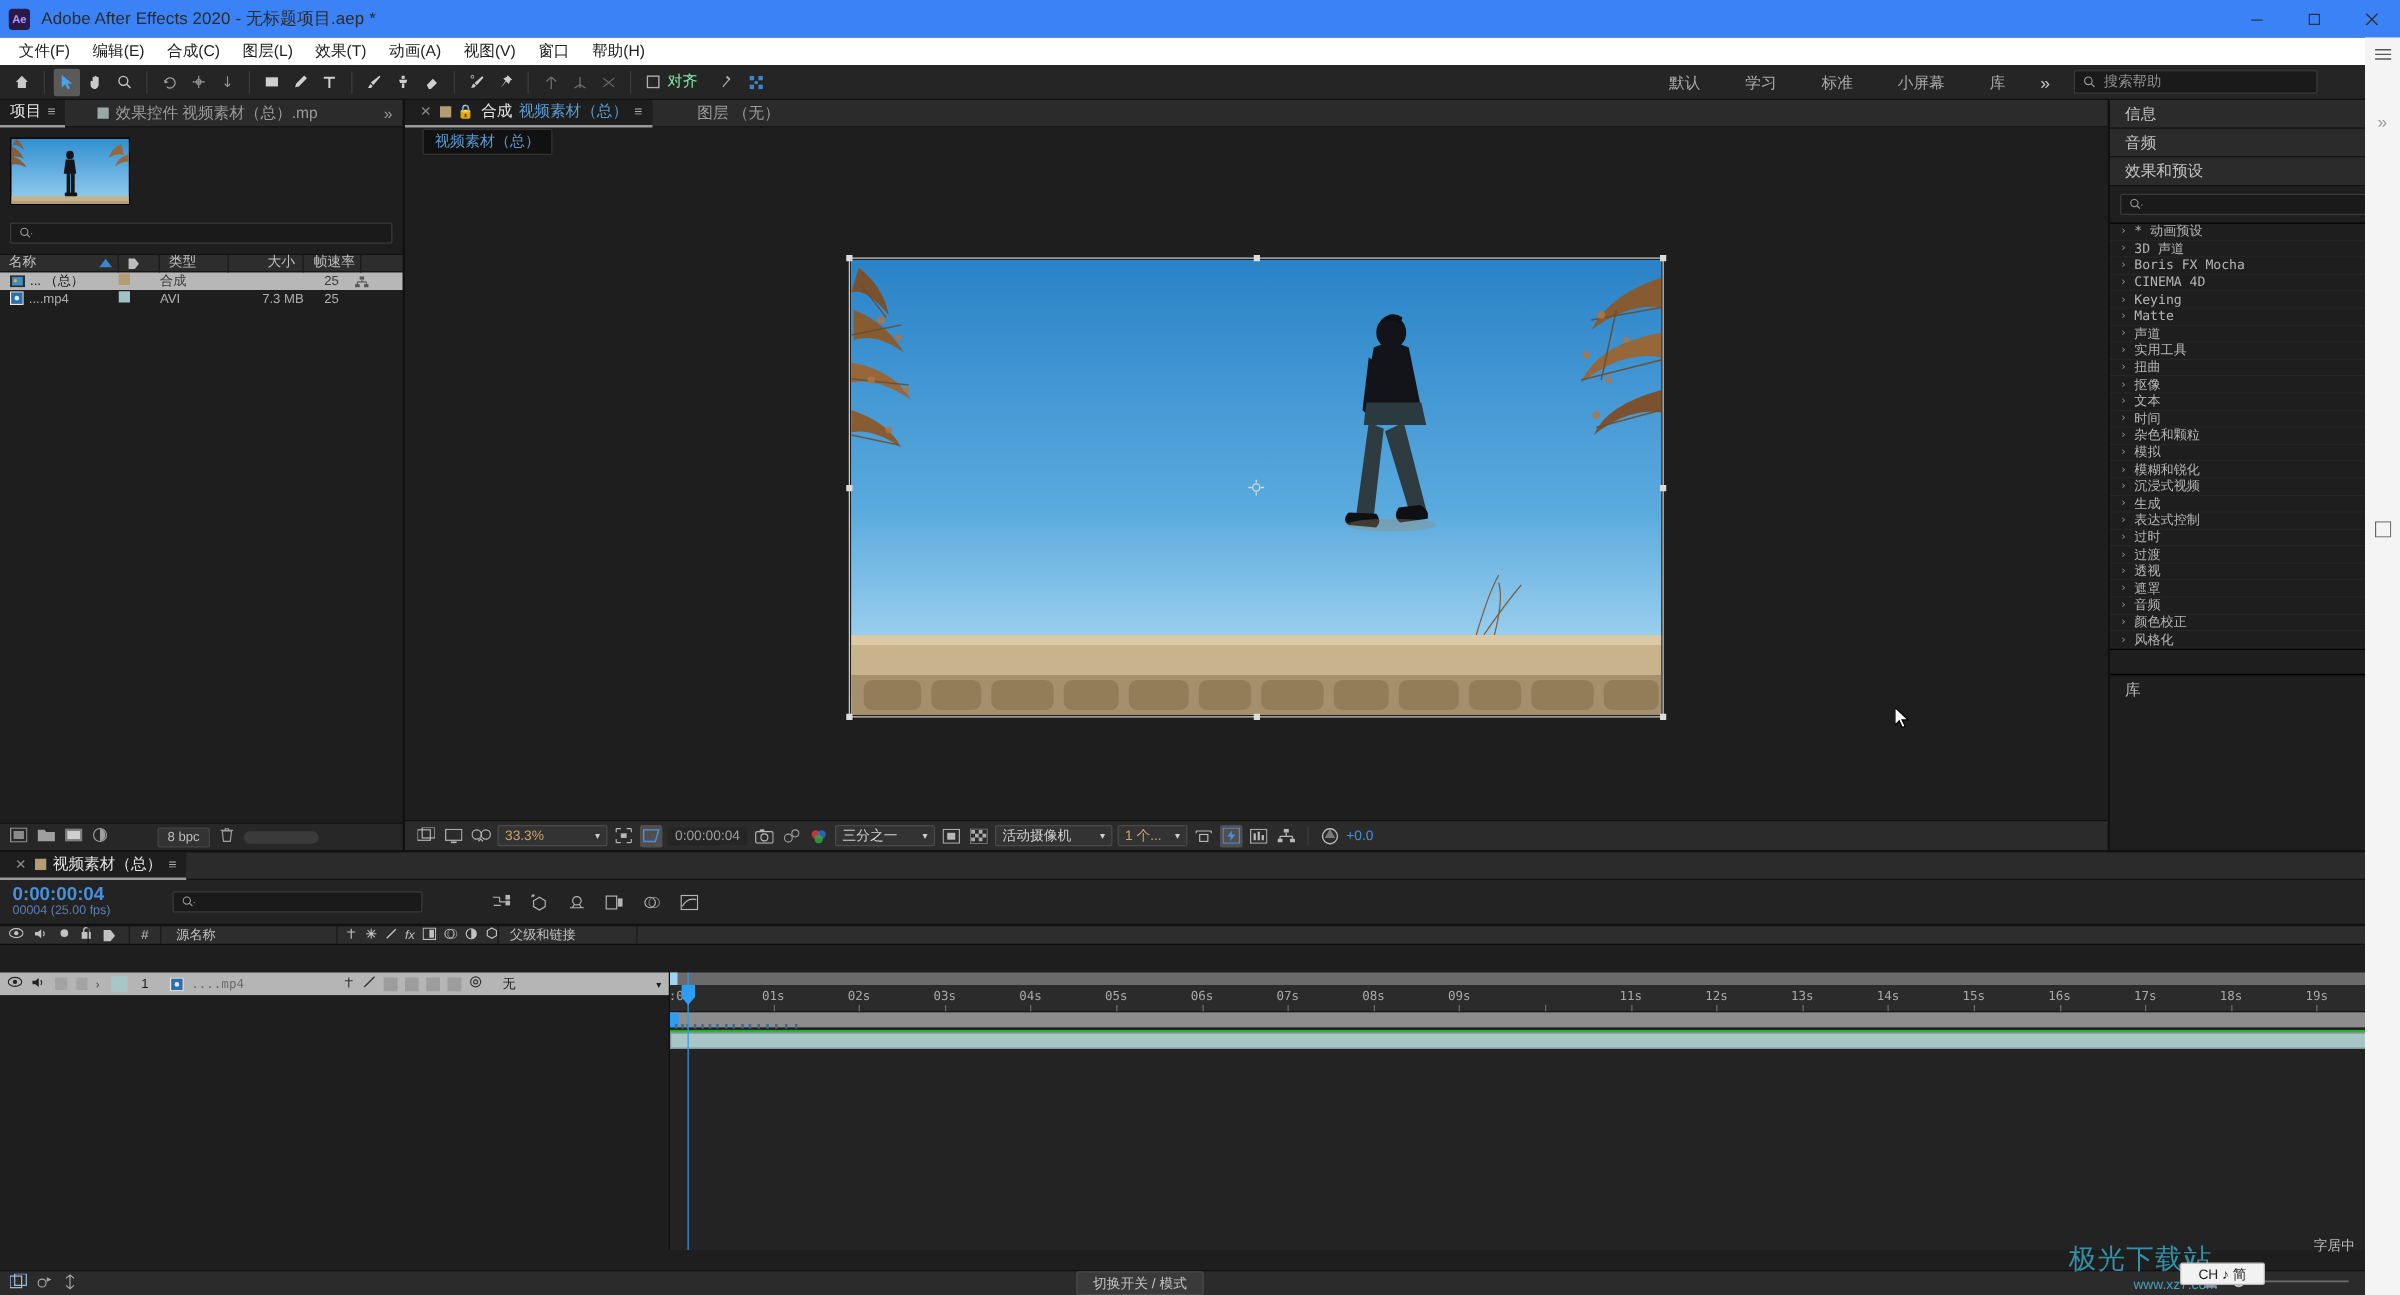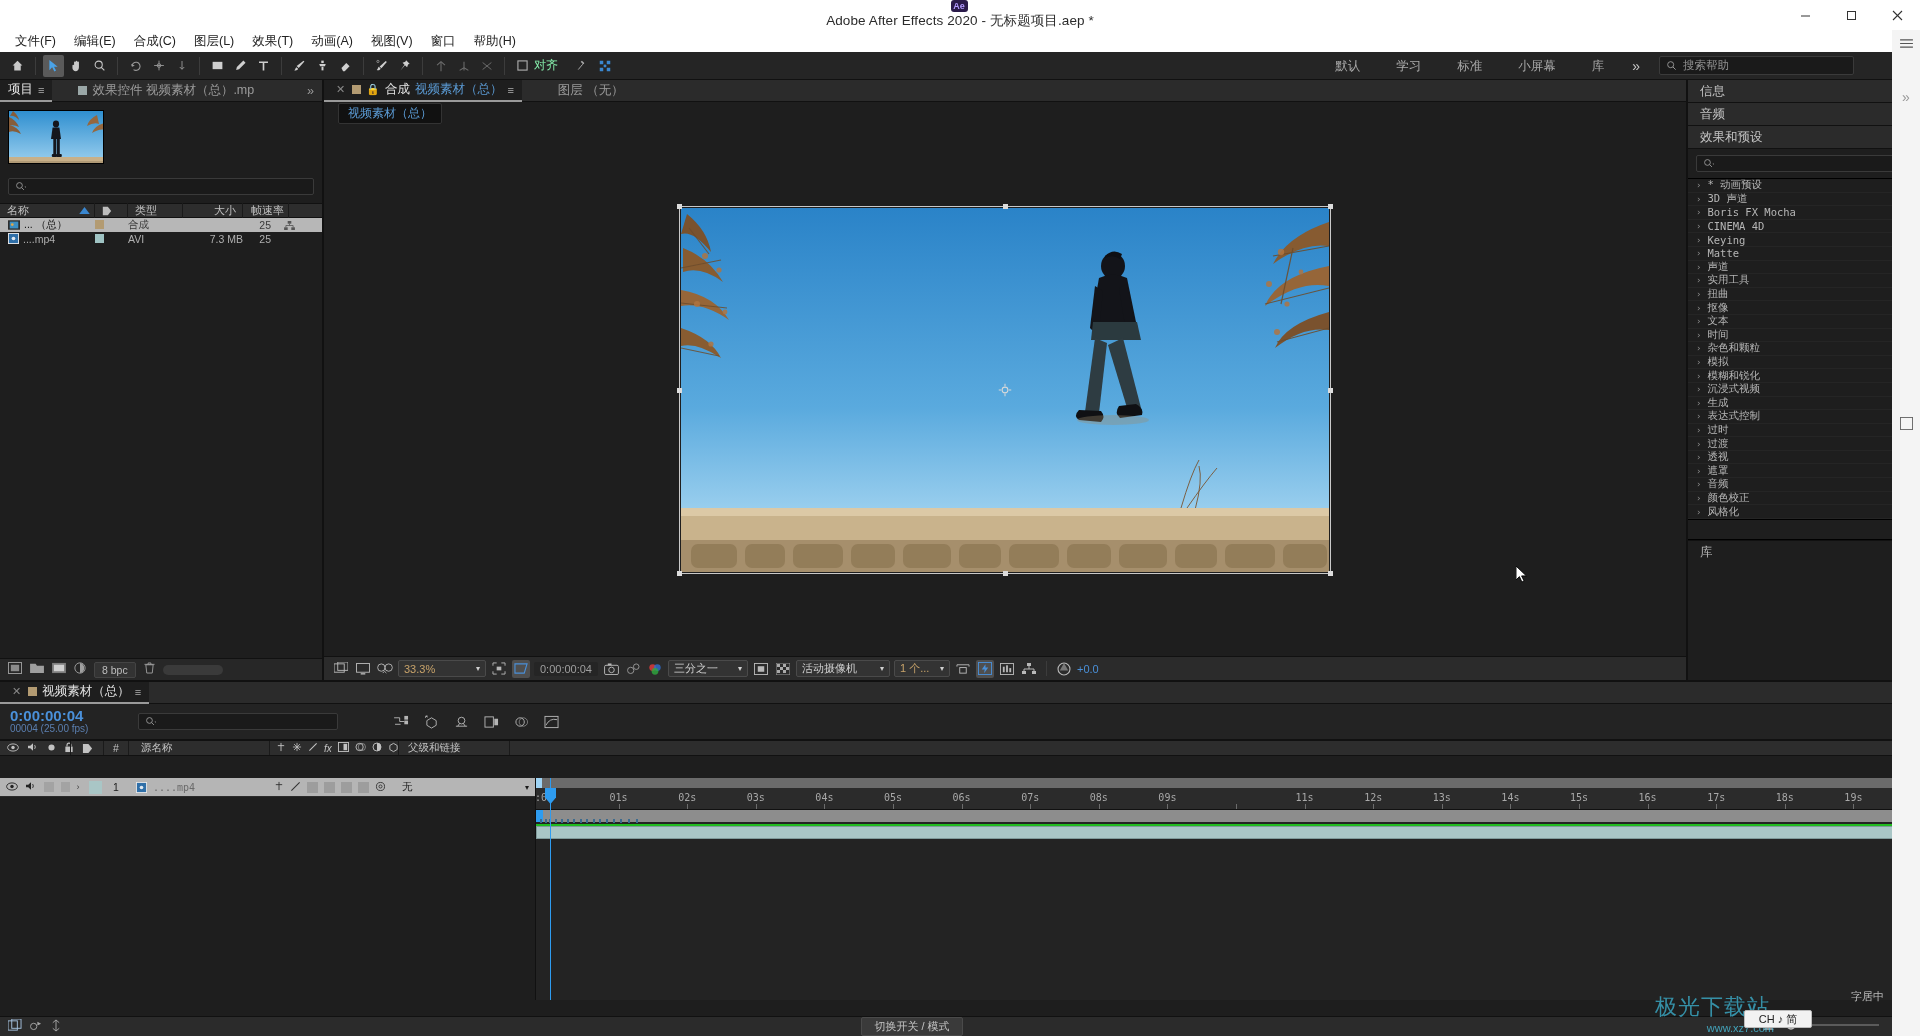--- a/index.html
+++ b/index.html
@@ -5,21 +5,21 @@
   * { box-sizing: border-box; margin:0; padding:0; }
   html,body { width:1920px; height:1036px; overflow:hidden; }
   body {
     font-family: "Liberation Sans", "DejaVu Sans", sans-serif;
     background:#1e1e1e; color:#c8c8c8; font-size:12px;
     -webkit-font-smoothing: none;
   }
   .app { position:relative; width:1920px; height:1036px; background:#1e1e1e; }
 
   
-  .titlebar { height:30px; background:#ffffff; display:flex; align-items:center; position:relative;flex-direction:column; }
+  .titlebar { height:30px; background:#3b82f6; display:flex; align-items:center; position:relative; }
   .ae-logo { width:17px; height:17px; margin-left:7px; margin-right:9px; background:#2a1a4a;
              border-radius:3px; color:#b39bff; font-size:9px; font-weight:bold;
              display:flex; align-items:center; justify-content:center; }
   .title-text { color:#2b2b2b; font-size:13.5px; letter-spacing:.1px; }
   .win-btns { position:absolute; right:0; top:0; height:30px; display:flex; }
   .win-btn { width:46px; height:30px; display:flex; align-items:center; justify-content:center;
              color:#333; font-size:13px; }
 
   
   .menubar { height:22px; background:#ffffff; display:flex; align-items:center; padding-left:6px; }
@@ -76,21 +76,21 @@
   .proj-row .c-name { width:95px; display:flex; align-items:center; gap:4px; padding-left:8px;}
   .proj-row .c-lbl { width:33px; }
   .proj-row .c-type { width:55px; color:#b0b0b0;}
   .proj-row .c-size { width:60px; text-align:right; color:#b0b0b0;}
   .proj-row .c-fps { width:34px; text-align:right; color:#b0b0b0; padding-right:6px;}
   .chip { width:9px; height:9px; display:inline-block; }
 
   .proj-foot { position:absolute; bottom:0; left:0; right:0; height:22px; background:#272727;
                border-top:1px solid #111; display:flex; align-items:center; gap:8px; padding:0 8px;}
   .bpc { background:#333; border:1px solid #444; font-size:10.5px; color:#bdbdbd;
-         padding:1px 7px; border-radius:2px;}
+         padding:1px 7px; border-radius:2px;margin-left:32px;}
   .slidertrk { width:60px; height:10px; background:#3a3a3a; border-radius:5px; }
 
   
   .comp-tabbar { height:22px; background:#2b2b2b; display:flex; align-items:center;
                  border-bottom:1px solid #111; }
   .comp-subbar { height:22px; background:#1e1e1e; display:flex; align-items:center; padding-left:14px;}
   .comp-breadcrumb { color:#5b9bd5; font-size:12px; background:#111; border:1px solid #333;
                      padding:1px 9px; border-radius:2px; }
   .comp-title-blue { color:#5b9bd5; }
   .stage { position:absolute; left:0; right:0; top:44px; bottom:24px; background:#1e1e1e; }

